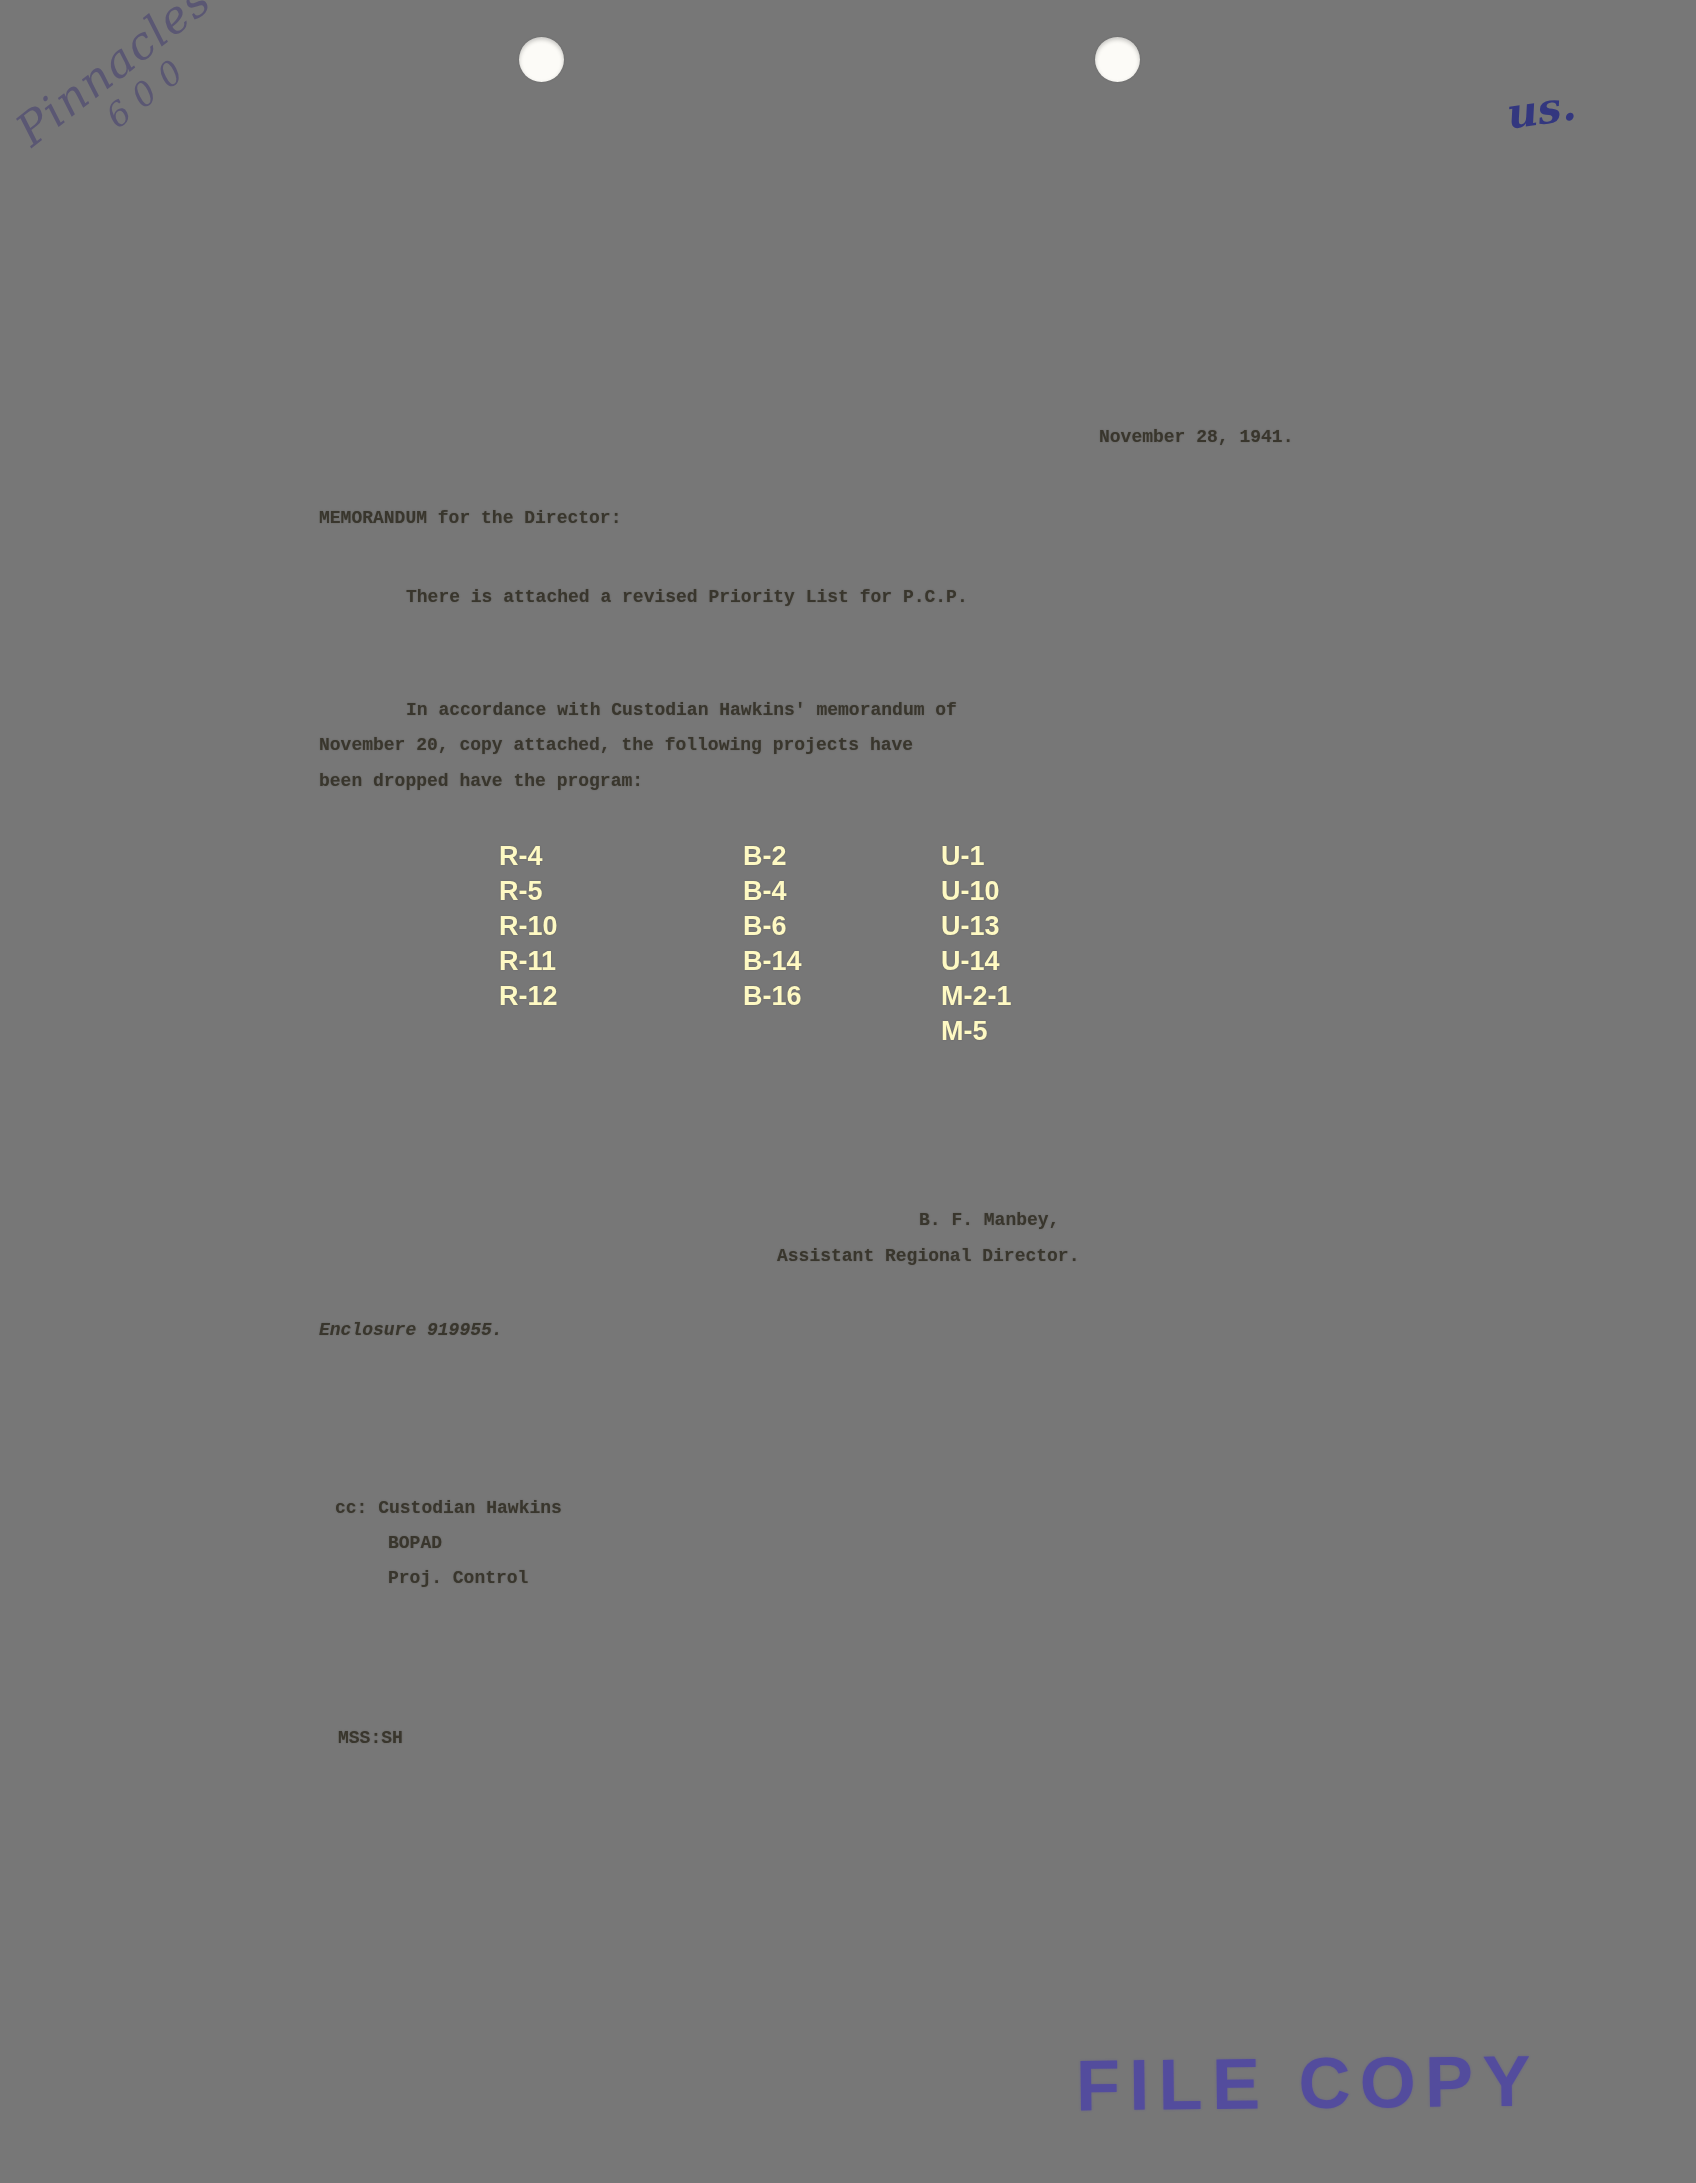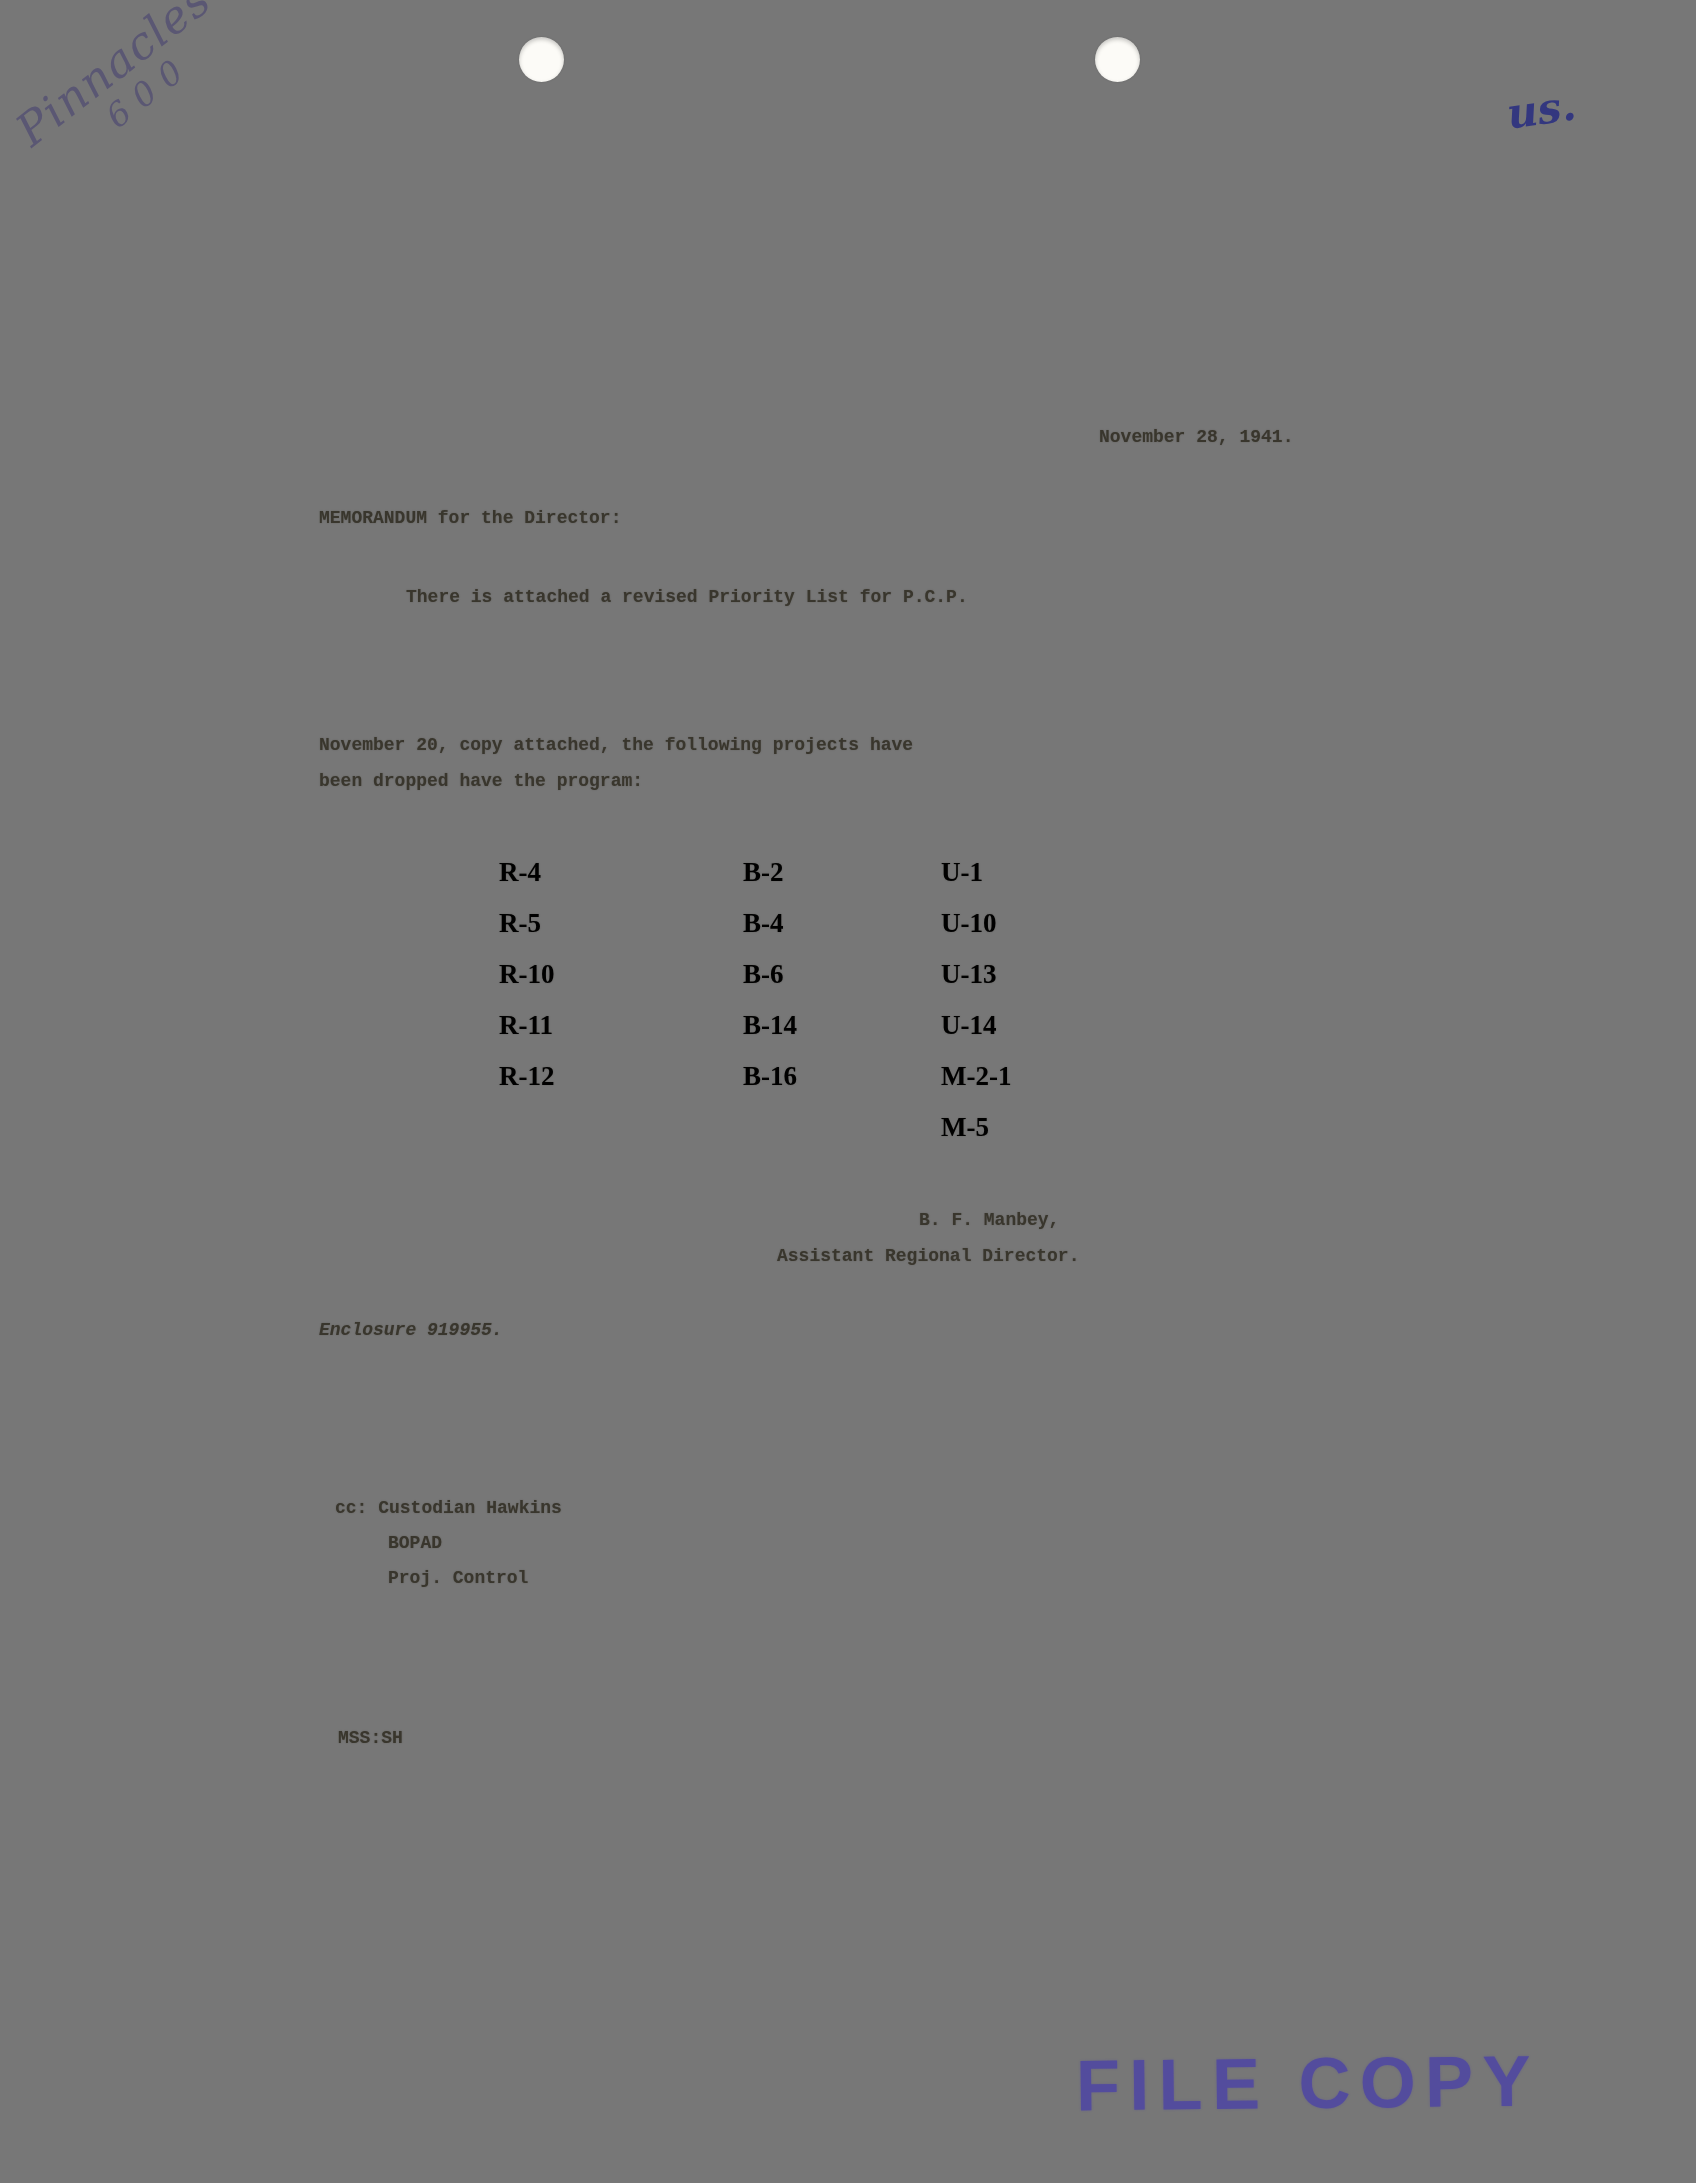--- a/index.html
+++ b/index.html
@@ -51,28 +51,27 @@
   .hw-ink {
     left: 1507px; top: 85px;
     transform: rotate(-8deg);
     color: #2c3180;
     font-size: 42px;
     font-weight: bold;
     opacity: 0.9;
   }
   .code-col { position: absolute; }
   .code-col .typed-line {
-    font-family: Liberation Serif, serif;
+    font-family: Liberation Sans, sans-serif;
     font-weight: bold;
     font-size: 27px;
     line-height: 35px;
-    color: #000000;
+    color: #fef9c3;
     white-space: pre;
     text-shadow: 0 0 1.4px rgba(57,54,45,0.45);
-    margin-top: 16px;
   }
   .stamp {
     position: absolute;
     left: 1076px; top: 2042px;
     font-family: "Liberation Sans", sans-serif;
     font-weight: bold;
     font-size: 72px;
     letter-spacing: 9.3px;
     color: #4c43a6;
     opacity: 0.82;
@@ -94,20 +93,21 @@
     <div class="l2">600</div>
   </div>
   <div class="handwriting hw-ink">us.</div>
 
   <div class="typed" style="left:1099px; top:420px;">November 28, 1941.</div>
 
   <div class="typed" style="left:319px; top:501px;">MEMORANDUM for the Director:</div>
 
   <div class="typed" style="left:406px; top:580px;">There is attached a revised Priority List for P.C.P.</div>
 
+  <div class="typed" style="left:406px; top:693px;">In accordance with Custodian Hawkins' memorandum of</div>
   <div class="typed" style="left:319px; top:728px;">November 20, copy attached, the following projects have</div>
   <div class="typed" style="left:319px; top:764px;">been dropped have the program:</div>
 
   <div class="code-col" style="left:499px; top:839px;">
     <div class="typed-line">R-4</div>
     <div class="typed-line">R-5</div>
     <div class="typed-line">R-10</div>
     <div class="typed-line">R-11</div>
     <div class="typed-line">R-12</div>
   </div>

